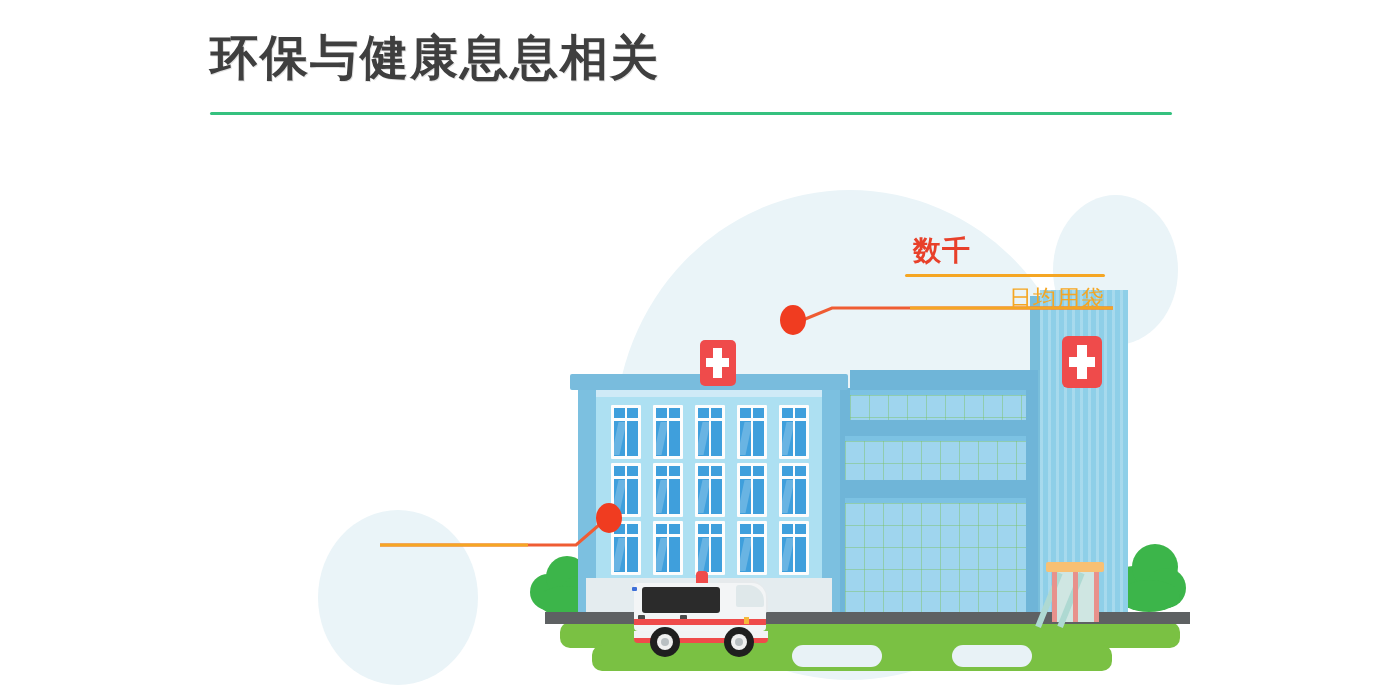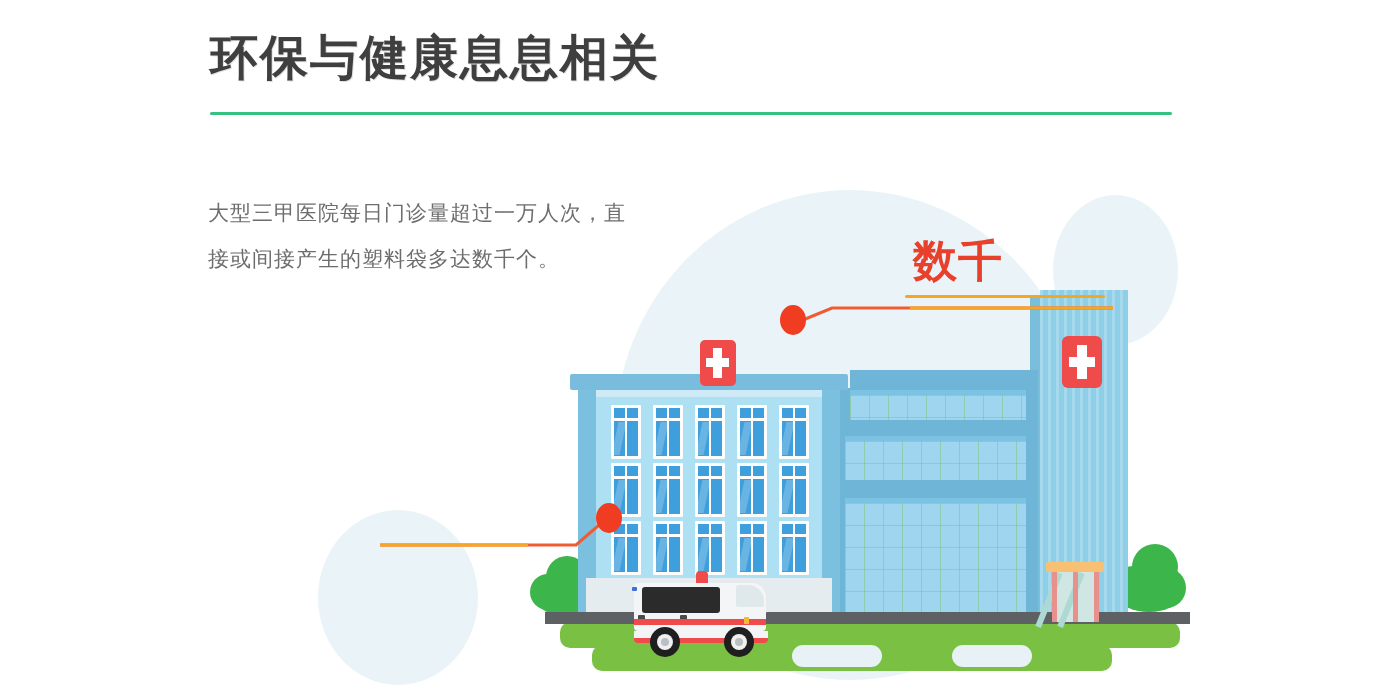--- a/index.html
+++ b/index.html
@@ -148,21 +148,21 @@
   .amb-wheel i::after { content:""; position:absolute; left:4px; top:4px; width:8px; height:8px; background:#b9bfc2; border-radius:50%; }
   .w-rear { left: 22px; }
   .w-front { left: 96px; }
   .amb-dot { position: absolute; left: 10px; top: 50px; width: 7px; height: 5px; background: #4a4a4a; border-radius: 1px; }
   .amb-dot2 { position: absolute; left: 52px; top: 50px; width: 7px; height: 5px; background: #4a4a4a; border-radius: 1px; }
   .amb-mark { position: absolute; left: 4px; top: 22px; width: 5px; height: 4px; background: #3d6fd8; border-radius: 1px; }
   .amb-amber { position: absolute; left: 116px; top: 52px; width: 5px; height: 7px; background: #f6b93b; }
 
   
   .callout { position: absolute; z-index: 10; }
-  .co-value { font-size: 44px; font-weight: bold; color: #e8402a; letter-spacing: 1px; white-space: nowrap; }
+  .co-value { font-size: 28px; font-weight: bold; color: #e8402a; letter-spacing: 1px; white-space: nowrap; }
   .co-rule { height: 3px; background: #f5a623; border-radius: 2px; }
   .co-label { font-size: 23px; color: #f5a623; letter-spacing: 1px; white-space: nowrap; margin-top: 6px; }
 
   .co-right { left: 905px; top: 232px; }
   .co-right .co-value { text-align: left; padding-left: 8px; }
   .co-right .co-rule { width: 200px; margin-top: 4px; }
   .co-right .co-label { text-align: right; width: 200px; }
 
   .co-left { left: 378px; top: 487px; }
   .co-left .co-rule { width: 160px; margin-top: 4px; }
@@ -180,21 +180,20 @@
 
 <div id="stage">
 
   <div class="blob blob-main"></div>
   <div class="blob blob-right"></div>
   <div class="blob blob-left"></div>
 
   <div class="title">环保与健康息息相关</div>
   <div class="title-rule"></div>
 
-  <div class="body-copy">大型三甲医院每日门诊量超过一万人次，直接或间接产生的塑料袋多达数千个。</div>
 
   <div class="scene">
 
     <div class="grass grass-a"></div>
     <div class="grass grass-b"></div>
     <div class="grass-gap gap-1"></div>
     <div class="grass-gap gap-2"></div>
 
     <div class="bush" style="left:530px; top:556px; width:70px; height:62px;">
       <span style="left:0px;  top:18px; width:36px; height:36px;"></span>
@@ -386,16 +385,17 @@
       <path d="M 2 40 L 150 40" fill="none" stroke="#f5a623" stroke-width="3"></path>
     </svg>
   </div>
 
   <div class="dot dot-right"></div>
   <div class="dot dot-left"></div>
 
   <div class="callout co-right">
     <div class="co-value">数千</div>
     <div class="co-rule"></div>
+    <div class="co-label">日均用袋</div>
   </div>
 
 
 </div>
 
 </body></html>

